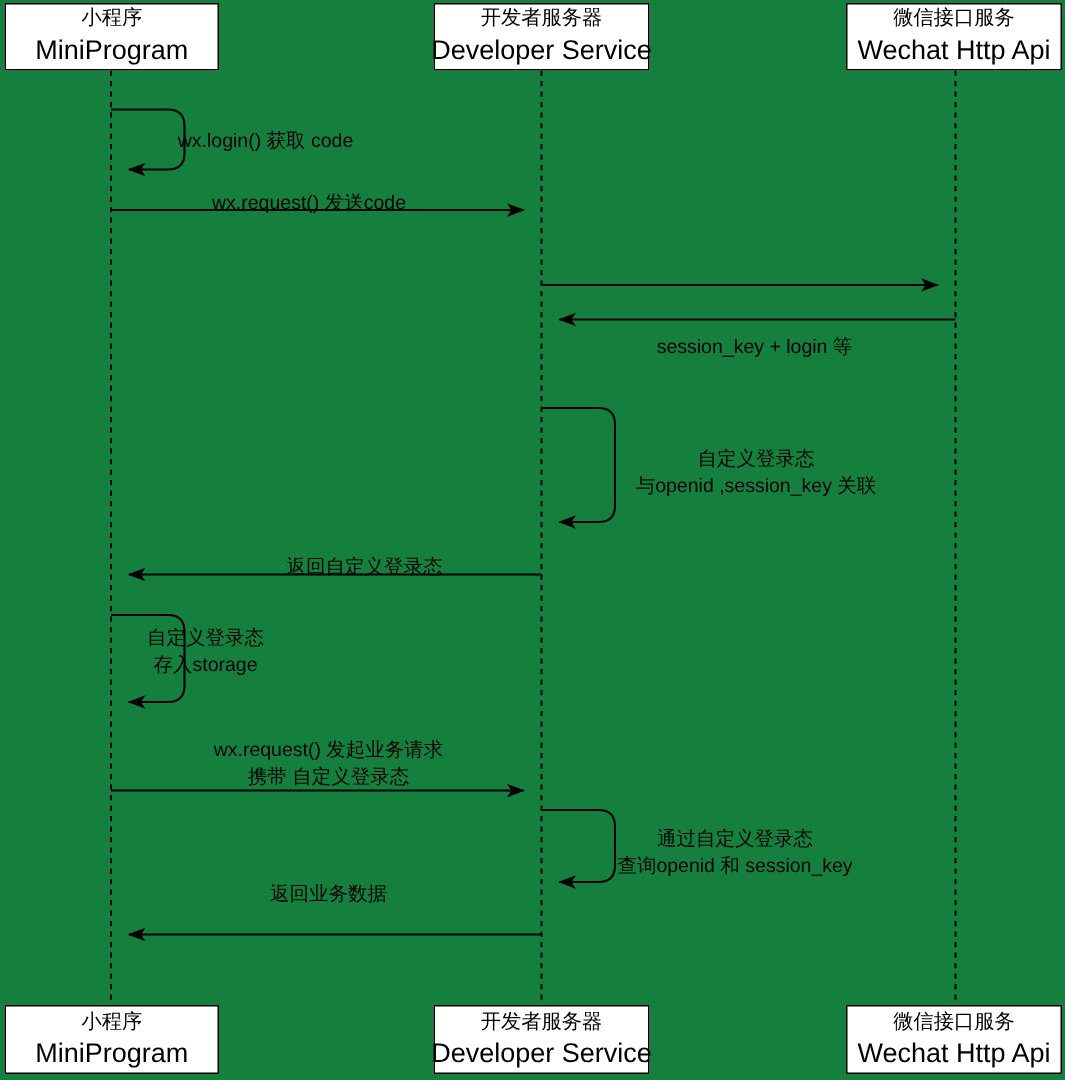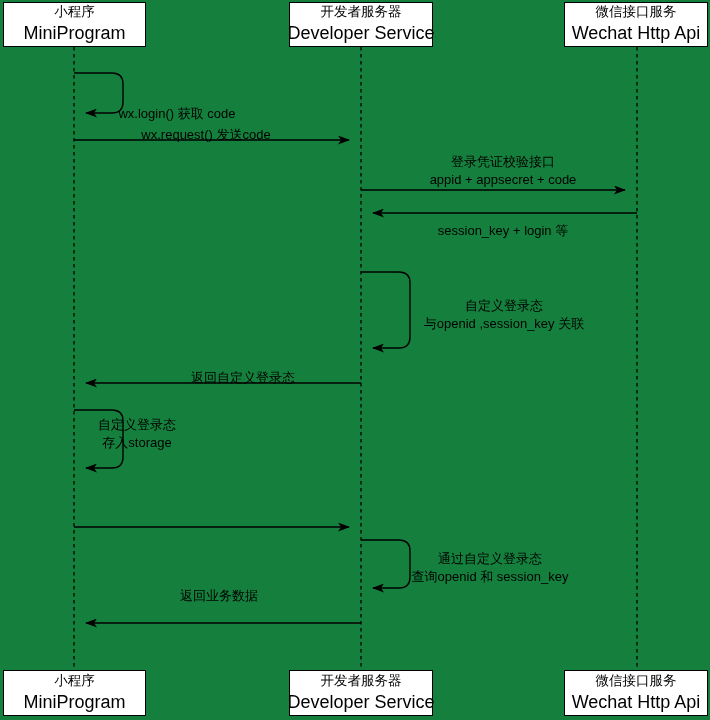--- a/index.html
+++ b/index.html
@@ -138,51 +138,51 @@
   <div class="participant-box" style="left:289px; top:670px; width:144px; height:46px;">
     <span class="line-cn">开发者服务器</span>
     <span class="line-en">Developer Service</span>
   </div>
 
   <div class="participant-box" style="left:564px; top:670px; width:144px; height:46px;">
     <span class="line-cn">微信接口服务</span>
     <span class="line-en">Wechat Http Api</span>
   </div>
 
-  <div class="msg-label" style="left:177px; top:85px;margin-top:20px;">
+  <div class="msg-label" style="left:177px; top:85px;">
     <span class="l1">wx.login() 获取 code</span>
   </div>
 
   <div class="msg-label" style="left:206px; top:126px;">
     <span class="l1">wx.request() 发送code</span>
   </div>
 
-  <div class="msg-label" style="left:503px; top:153px;">
-    <span class="l1">登录凭证校验接口</span>
-    <span class="l2">appid + appsecret + code</span>
-  </div>
 
   <div class="msg-label" style="left:503px; top:222px;">
     <span class="l1">session_key + login 等</span>
   </div>
 
   <div class="msg-label" style="left:504px; top:297px;">
     <span class="l1">自定义登录态</span>
     <span class="l2">与openid ,session_key 关联</span>
   </div>
 
   <div class="msg-label" style="left:219px; top:369px;margin-left:24px;">
     <span class="l1">返回自定义登录态</span>
   </div>
 
   <div class="msg-label" style="left:137px; top:416px;">
     <span class="l1">自定义登录态</span>
     <span class="l2">存入storage</span>
   </div>
 
+  <div class="msg-label" style="left:219px; top:491px;">
+    <span class="l1">wx.request() 发起业务请求</span>
+    <span class="l2">携带 自定义登录态</span>
+  </div>
 
   <div class="msg-label" style="left:490px; top:550px;">
     <span class="l1">通过自定义登录态</span>
     <span class="l2">查询openid 和 session_key</span>
   </div>
 
   <div class="msg-label" style="left:219px; top:587px;">
     <span class="l1">返回业务数据</span>
   </div>
 

